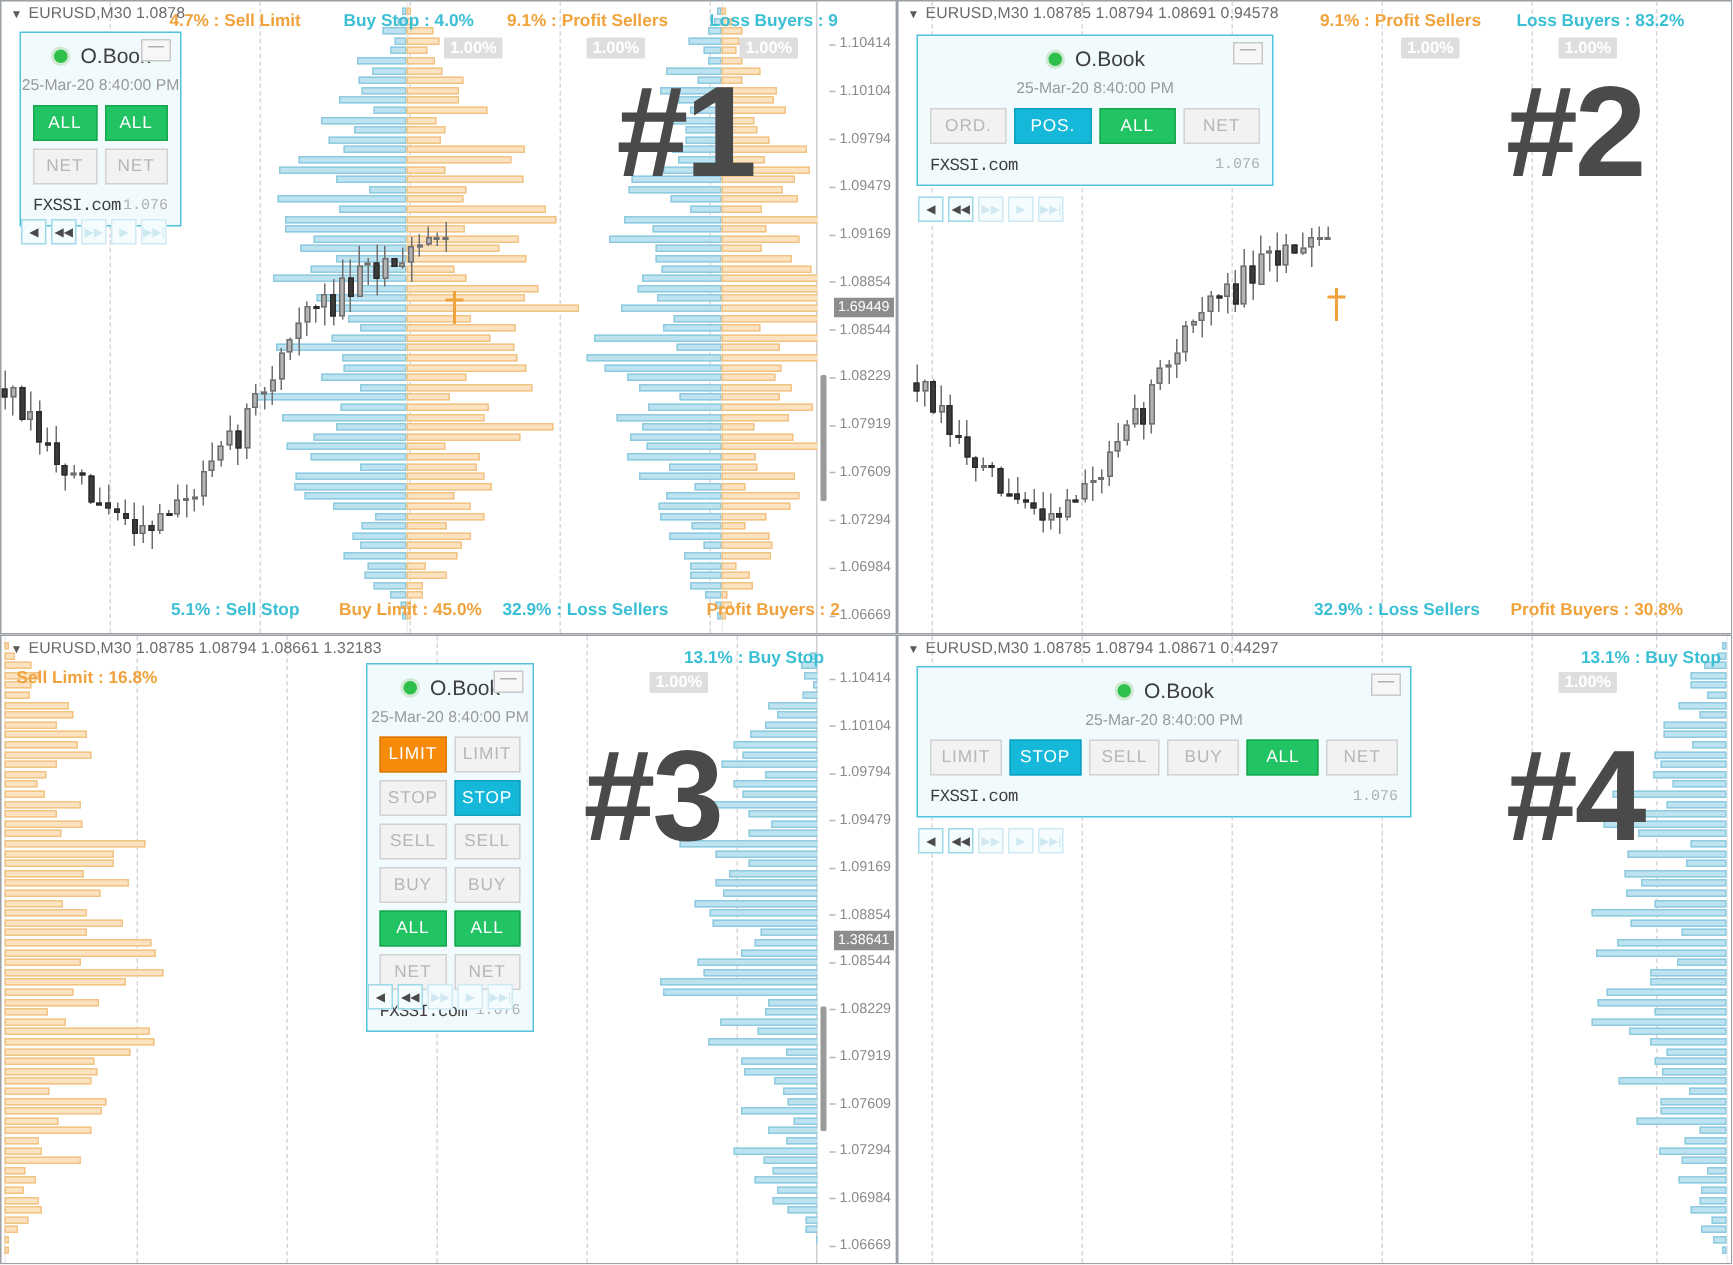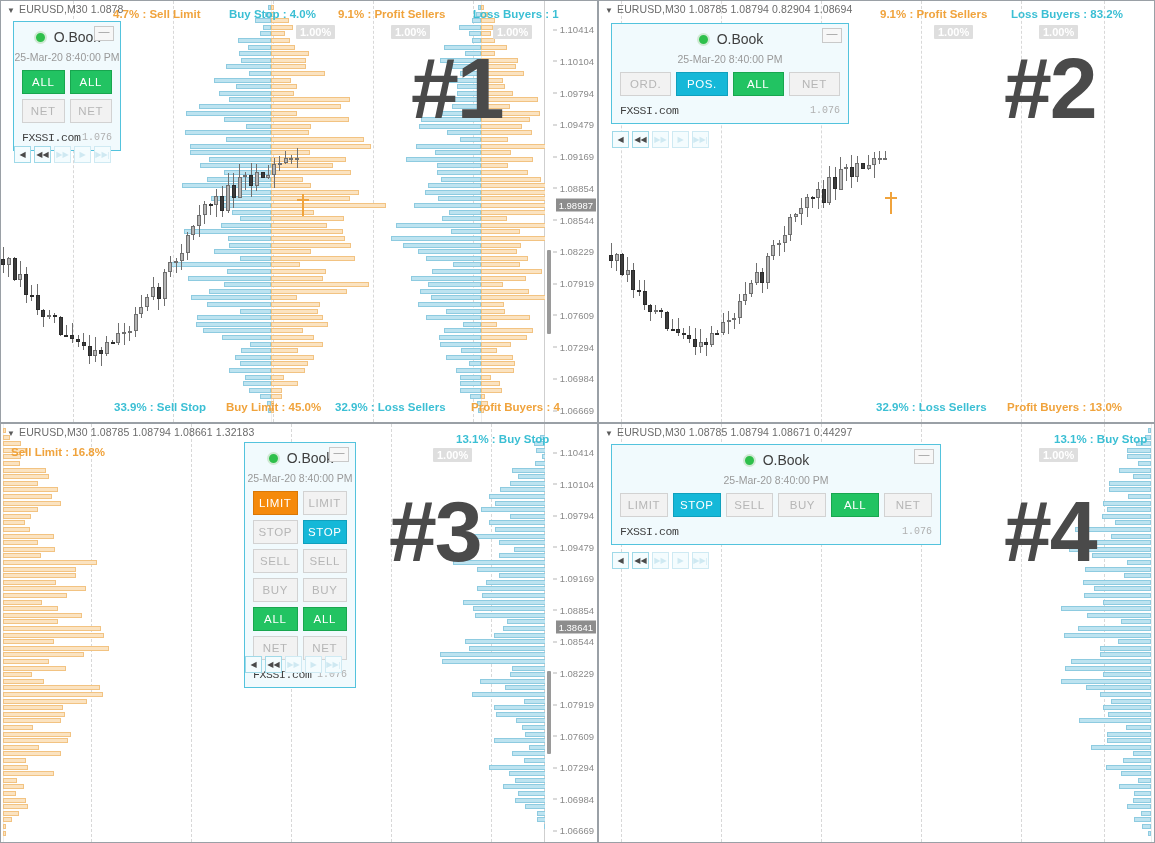--- a/index.html
+++ b/index.html
@@ -826,26 +826,26 @@
       <div class="bignum" style="left:410px;top:38px">#1</div>
     </div>
 
     <div class="wintitle">
       <span class="caret">▼</span><span>EURUSD,M30  1.0878</span>
     </div>
 
     <div class="stat sell" style="left:112px;top:7px">4.7% : Sell Limit</div>
     <div class="stat buy" style="left:228px;top:7px">Buy Stop : 4.0%</div>
     <div class="stat sell" style="left:337px;top:7px">9.1% : Profit Sellers</div>
-    <div class="stat buy" style="left:472px;top:7px">Loss Buyers : 1</div>
-
-    <div class="stat buy" style="left:113px;top:400px">33.9% : Sell Stop</div>
+    <div class="stat buy" style="left:472px;top:7px">Loss Buyers : 9</div>
+
+    <div class="stat buy" style="left:113px;top:400px">5.1% : Sell Stop</div>
     <div class="stat sell" style="left:225px;top:400px">Buy Limit : 45.0%</div>
     <div class="stat buy" style="left:334px;top:400px">32.9% : Loss Sellers</div>
-    <div class="stat sell" style="left:470px;top:400px">Profit Buyers : 4</div>
+    <div class="stat sell" style="left:470px;top:400px">Profit Buyers : 2</div>
 
     <div class="obook" style="left:12px;top:20px;width:108px;">
       <div class="ob-head">
         <span class="ob-dot"></span>
         <span class="ob-title">O.Book</span>
         <span class="ob-min">—</span>
       </div>
       <div class="ob-time">25-Mar-20 8:40:00 PM</div>
       <div class="ob-btns grid2">
         <div class="btn green">ALL</div>
@@ -874,21 +874,21 @@
         <div class="ptick" style="top: 123.25px;">1.09479</div>
         <div class="ptick" style="top: 155px;">1.09169</div>
         <div class="ptick" style="top: 186.75px;">1.08854</div>
         <div class="ptick" style="top: 218.5px;">1.08544</div>
         <div class="ptick" style="top: 250.25px;">1.08229</div>
         <div class="ptick" style="top: 282px;">1.07919</div>
         <div class="ptick" style="top: 313.75px;">1.07609</div>
         <div class="ptick" style="top: 345.5px;">1.07294</div>
         <div class="ptick" style="top: 377.25px;">1.06984</div>
         <div class="ptick" style="top: 409px;">1.06669</div>
-        <div class="pcur" style="top: 204.212px;">1.98987</div>
+        <div class="pcur" style="top: 204.212px;">1.69449</div>
         <div class="pbar" style="top: 248.98px; height: 83.82px;"></div>
       </div>
   </div>
 
   <div class="panel p2">
     <div class="plot">
       <div class="vgrid" style="left:22px"></div>
       <div class="vgrid" style="left:122px"></div>
       <div class="vgrid" style="left:222px"></div>
       <div class="vgrid" style="left:322px"></div>
@@ -1100,27 +1100,27 @@
             <i style="left: 0px; top: 5px; width: 12px; height: 2px;"></i>
           </div>
         </div>
 
       <div class="wm" style="left:335px;top:24px">1.00%</div>
       <div class="wm" style="left:440px;top:24px">1.00%</div>
       <div class="bignum" style="left:405px;top:38px">#2</div>
     </div>
 
     <div class="wintitle">
-      <span class="caret">▼</span><span>EURUSD,M30  1.08785 1.08794 0.82904 1.08694</span>
+      <span class="caret">▼</span><span>EURUSD,M30  1.08785 1.08794 1.08691 0.94578</span>
     </div>
 
     <div class="stat sell" style="left:281px;top:7px">9.1% : Profit Sellers</div>
     <div class="stat buy" style="left:412px;top:7px">Loss Buyers : 83.2%</div>
     <div class="stat buy" style="left:277px;top:400px">32.9% : Loss Sellers</div>
-    <div class="stat sell" style="left:408px;top:400px">Profit Buyers : 13.0%</div>
+    <div class="stat sell" style="left:408px;top:400px">Profit Buyers : 30.8%</div>
 
     <div class="obook" style="left:12px;top:22px;width:238px;">
       <div class="ob-head">
         <span class="ob-dot"></span>
         <span class="ob-title">O.Book</span>
         <span class="ob-min">—</span>
       </div>
       <div class="ob-time">25-Mar-20 8:40:00 PM</div>
       <div class="ob-btns">
         <div class="btn">ORD.</div>

